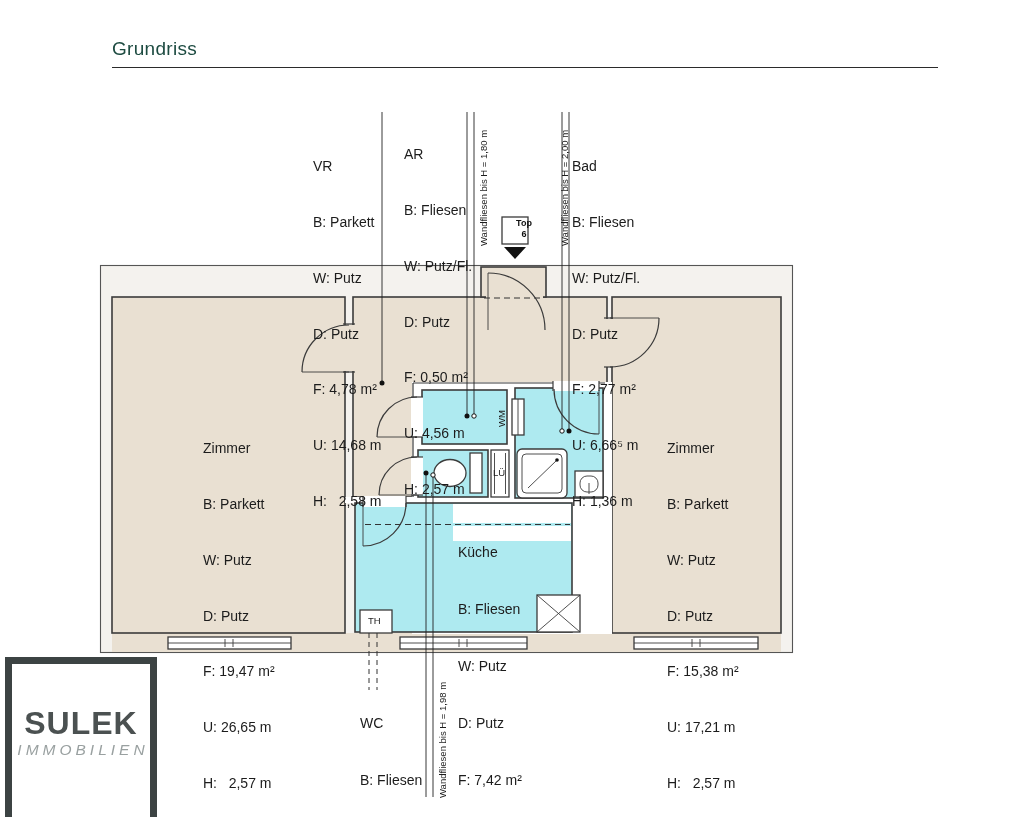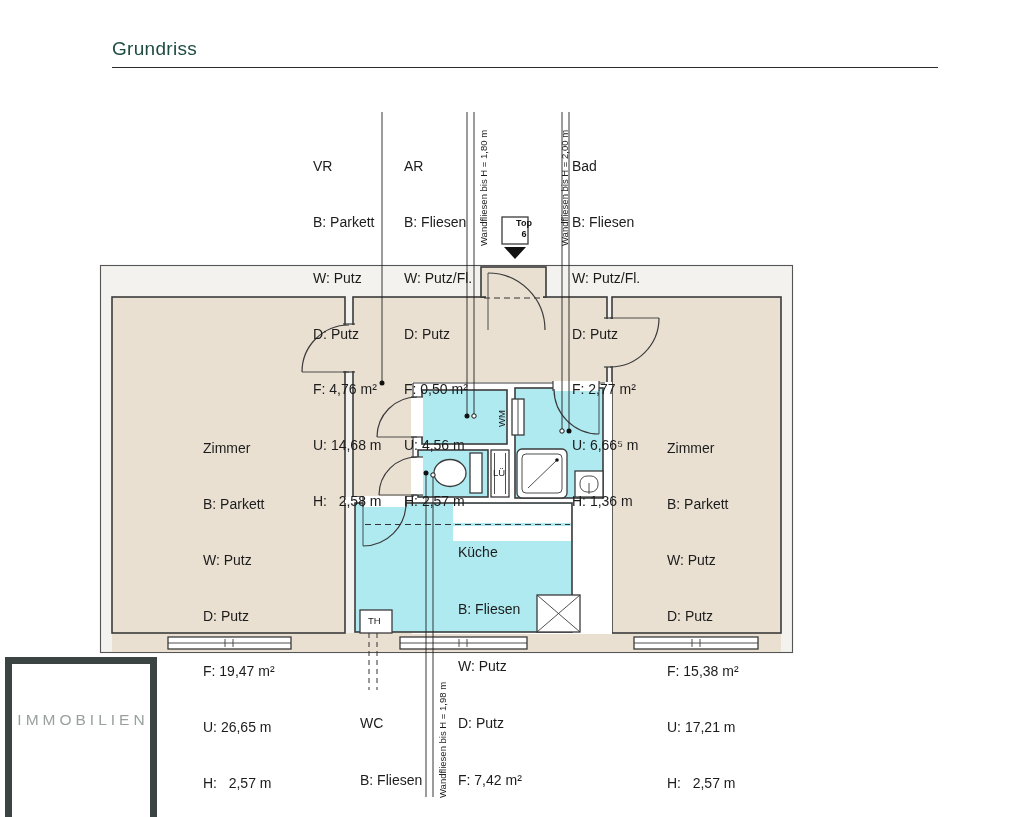--- a/index.html
+++ b/index.html
@@ -31,21 +31,21 @@
   .vnote{position:absolute;font-size:9.5px;color:#1c1c1c;white-space:pre;
          transform:rotate(-90deg);transform-origin:0 0;}
   .tinytxt{position:absolute;font-size:9.5px;color:#1c1c1c;white-space:pre;}
   .rot{transform:rotate(-90deg);transform-origin:0 0;}
   .topbox{position:absolute;left:502px;top:218px;width:44px;text-align:center;
           font-size:9px;font-weight:600;line-height:11px;color:#111;}
   
   .logo{position:absolute;left:5px;top:657px;width:152px;height:175px;background:#fff;
         border:7px solid #3c4343;text-align:center;box-sizing:border-box;padding-top:44px;}
   .logo-name{font-size:32px;font-weight:800;color:#4b5151;letter-spacing:1px;line-height:30px;}
-  .logo-sub{font-size:15.5px;color:#99a0a0;letter-spacing:4px;margin-top:3px;margin-left:4px;}
+  .logo-sub{font-size:15.5px;color:#99a0a0;letter-spacing:4px;margin-top:3px;margin-left:4px;font-style:italic;}
 </style>
 </head>
 <body>
 
 <div class="page">
 
   <div class="title">Grundriss</div>
   <div class="title-rule"></div>
 
   <svg class="plan" width="1024" height="817" viewBox="0 0 1024 817">
@@ -220,25 +220,25 @@
   <div class="topbox">
     <div>Top</div>
     <div>6</div>
   </div>
 
   <div class="lbl" style="left:313px;top:120px">
     <div>VR</div>
     <div>B: Parkett</div>
     <div>W: Putz</div>
     <div>D: Putz</div>
-    <div>F: 4,76 m²</div>
+    <div>F: 4,78 m²</div>
     <div>U: 14,68 m</div>
     <div>H:   2,58 m</div>
   </div>
-  <div class="lbl" style="left:404px;top:120px">
+  <div class="lbl" style="left:404px;top:108px">
     <div>AR</div>
     <div>B: Fliesen</div>
     <div>W: Putz/Fl.</div>
     <div>D: Putz</div>
     <div>F: 0,50 m²</div>
     <div>U: 4,56 m</div>
     <div>H: 2,57 m</div>
   </div>
   <div class="lbl" style="left:572px;top:120px">
     <div>Bad</div>
@@ -288,16 +288,17 @@
 
   <div class="vnote" style="left:478px;top:246px">Wandfliesen bis H = 1,80 m</div>
   <div class="vnote" style="left:559px;top:246px">Wandfliesen bis H = 2,00 m</div>
   <div class="vnote" style="left:437px;top:798px">Wandfliesen bis H = 1,98 m</div>
 
   <div class="tinytxt rot" style="left:496px;top:427px">WM</div>
   <div class="tinytxt" style="left:493px;top:467px">LÜ</div>
   <div class="tinytxt" style="left:368px;top:615px">TH</div>
 
   <div class="logo">
+    <div class="logo-name">SULEK</div>
     <div class="logo-sub">IMMOBILIEN</div>
   </div>
 
 </div>
 
 </body></html>

